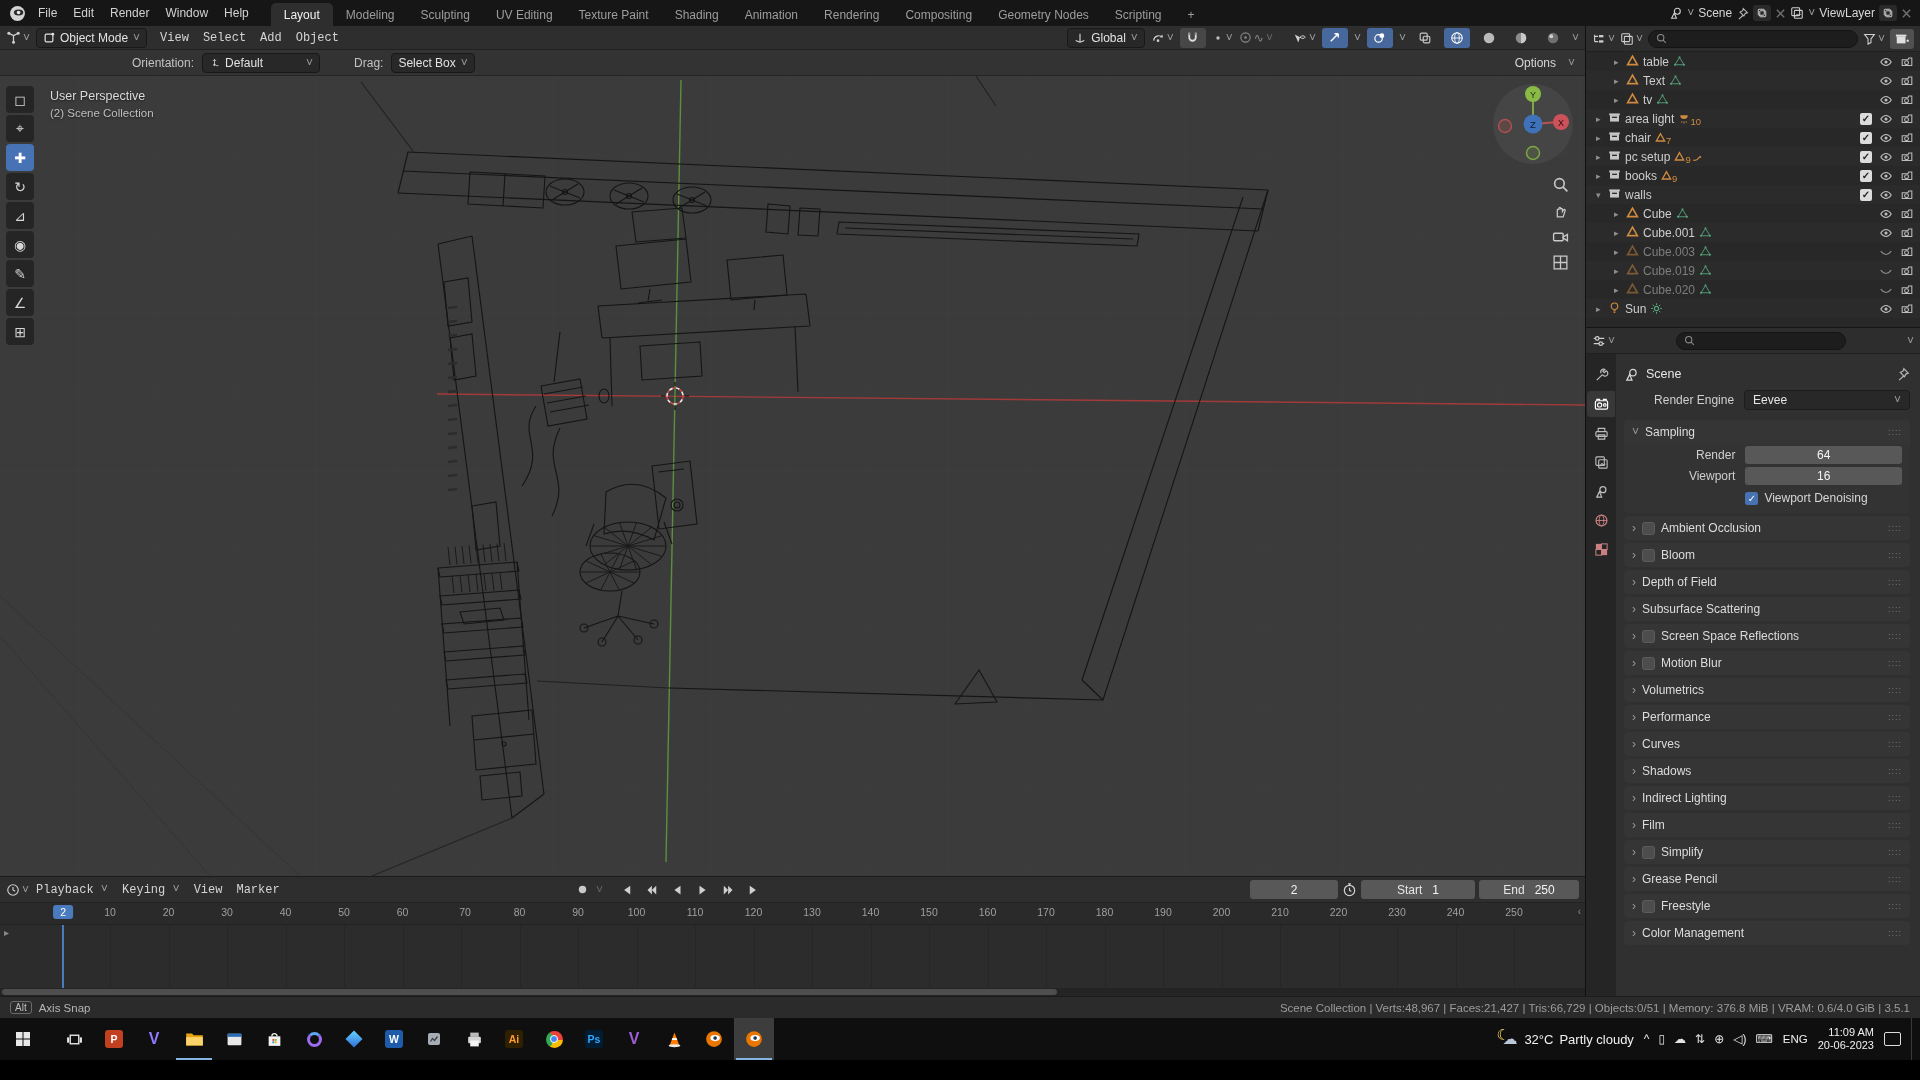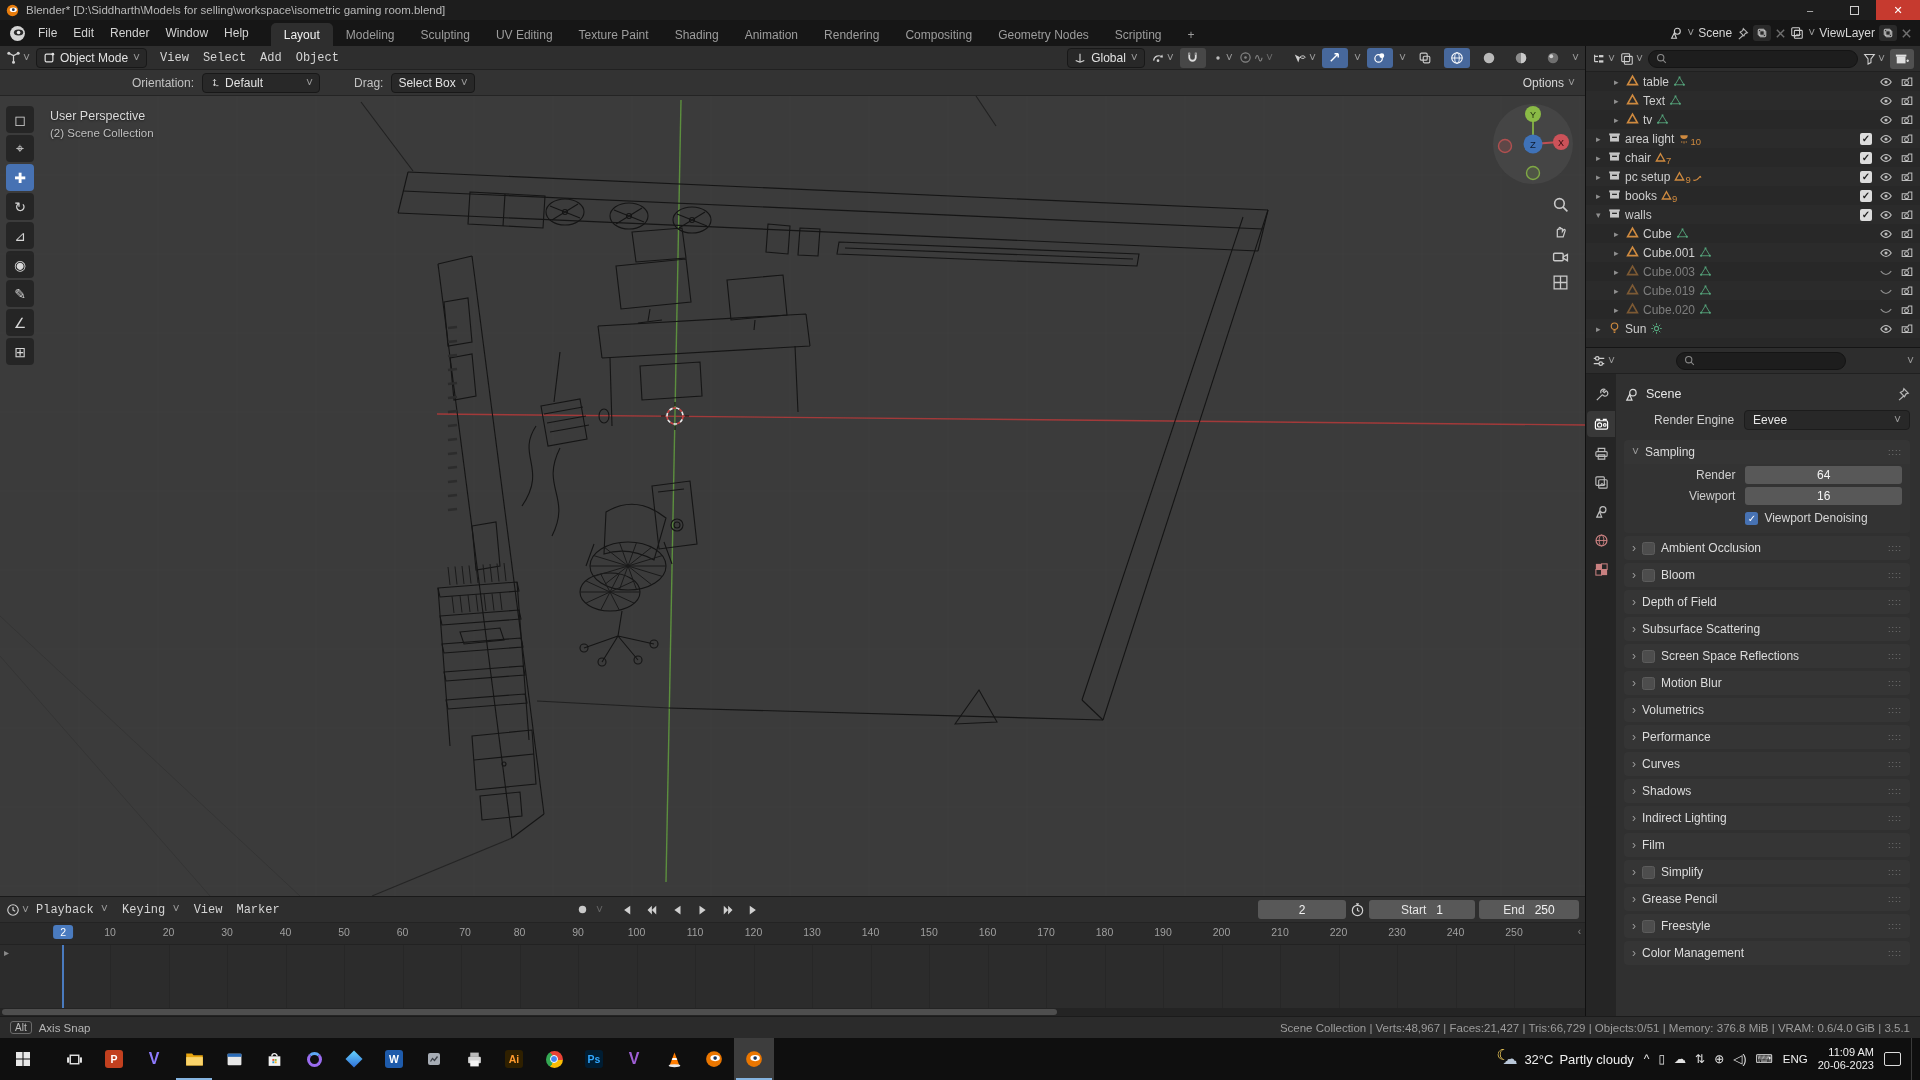--- a/index.html
+++ b/index.html
@@ -34,21 +34,21 @@
   
   .vp-header { height:24px; background:#2e2e2e; border-bottom:1px solid #212121; display:flex; align-items:center; padding:0 6px; gap:6px; position:relative; }
   .vp-settings { height:26px; background:#333333; border-bottom:1px solid #242424; display:flex; align-items:center; padding-left:132px; gap:8px; position:relative; }
   .hdr-menu { color:#d4d4d4; padding:0 7px;font-family:Liberation Mono, monospace; }
   .dd { background:#282828; border:1px solid #181818; border-radius:4px; height:20px; display:flex; align-items:center; gap:5px; padding:0 6px; color:#e2e2e2; }
   .dd .chev { color:#9a9a9a; }
   .mini-dd { display:flex; align-items:center; gap:2px; }
   .tglbtn { width:26px; height:20px; border-radius:3px; display:flex; align-items:center; justify-content:center; }
   .tglbtn.blue { background:#47689c; }
   .lbl { color:#c3c3c3; }
-  .opt-right { position:absolute; right:10px; display:flex; align-items:center; gap:4px; color:#d6d6d6; }
+  .opt-right { position:absolute; right:10px; display:flex; align-items:center; gap:12px; color:#d6d6d6; }
 
   
   .viewport { flex:1; position:relative; background:#3b3b3b; overflow:hidden; }
   .viewport svg.layer { position:absolute; left:0; top:0; }
   .vp-overlay { position:absolute; left:50px; top:12px; line-height:17px; text-shadow:0 1px 2px rgba(0,0,0,.5); }
   .vp-overlay .l1 { color:#dadada; font-size:12.5px; }
   .vp-overlay .l2 { color:#bfbfbf; font-size:11.5px; }
   .vp-tools { position:absolute; left:6px; top:10px; display:flex; flex-direction:column; gap:2px; }
   .tool-btn { width:28px; height:27px; background:rgba(34,34,34,.85); border-radius:4px; display:flex; align-items:center; justify-content:center; color:#d6d6d6; font-size:14px; }
   .tool-btn.active { background:#4772b3; color:#fff; }
@@ -140,37 +140,20 @@
   .notif { width:17px; height:14px; border:1.4px solid #ddd; border-radius:2px; }
   .showdesk { width:5px; height:42px; border-left:1px solid #3a3a3a; }
   .ic { display:inline-flex; }
   .ic svg { display:block; }
 </style>
 </head>
 <body>
 
 <div class="screen">
 
-  <div class="titlebar">
-    <span class="ic" style="width:13px;height:13px">
-      <svg viewBox="0 0 16 16">
-          <circle cx="8" cy="8" r="7" fill="#e87d0d"></circle>
-          <ellipse cx="9" cy="7" rx="4.4" ry="2.8" fill="#fff"></ellipse>
-          <circle cx="9" cy="7" r="1.7" fill="#17335a"></circle>
-        </svg>
-    </span>
-    <span class="t-title">Blender* [D:\Siddharth\Models for selling\workspace\isometric gaming room.blend]</span>
-    <div class="t-controls">
-      <div class="t-btn">–</div>
-      <div class="t-btn">
-          <span class="t-max-box"></span>
-        </div>
-      <div class="t-btn close">✕</div>
-    </div>
-  </div>
 
   <div class="topbar">
     <div class="tb-logo">
       <span class="ic" style="width:17px;height:17px">
         <svg viewBox="0 0 16 16">
             <circle cx="8" cy="8" r="7" fill="#e8e8e8" opacity=".9"></circle>
             <ellipse cx="9" cy="7" rx="4.4" ry="2.8" fill="#2a2a2a"></ellipse>
             <circle cx="9" cy="7" r="1.7" fill="#e8e8e8"></circle>
           </svg>
       </span>
@@ -757,21 +740,21 @@
           <div class="tl-fields">
             <div class="field" style="width:88px">
                 <span>2</span>
               </div>
             <span class="ic" style="width:15px;height:15px;color:#cfcfcf">
               <svg viewBox="0 0 16 16">
                   <circle cx="8" cy="9" r="5.5" fill="none" stroke="currentColor" stroke-width="1.3"></circle>
                   <path d="M8 6v3l2 1M6.5 2h3M8 2v2" stroke="currentColor" stroke-width="1.3" fill="none"></path>
                 </svg>
             </span>
-            <div class="field" style="width:106px">
+            <div class="field" style="width:114px">
               <span class="f-label">Start</span>
               <span>1</span>
             </div>
             <div class="field" style="width:100px">
               <span class="f-label">End</span>
               <span>250</span>
             </div>
           </div>
         </div>
         <div id="tl-ruler" class="tl-ruler">

